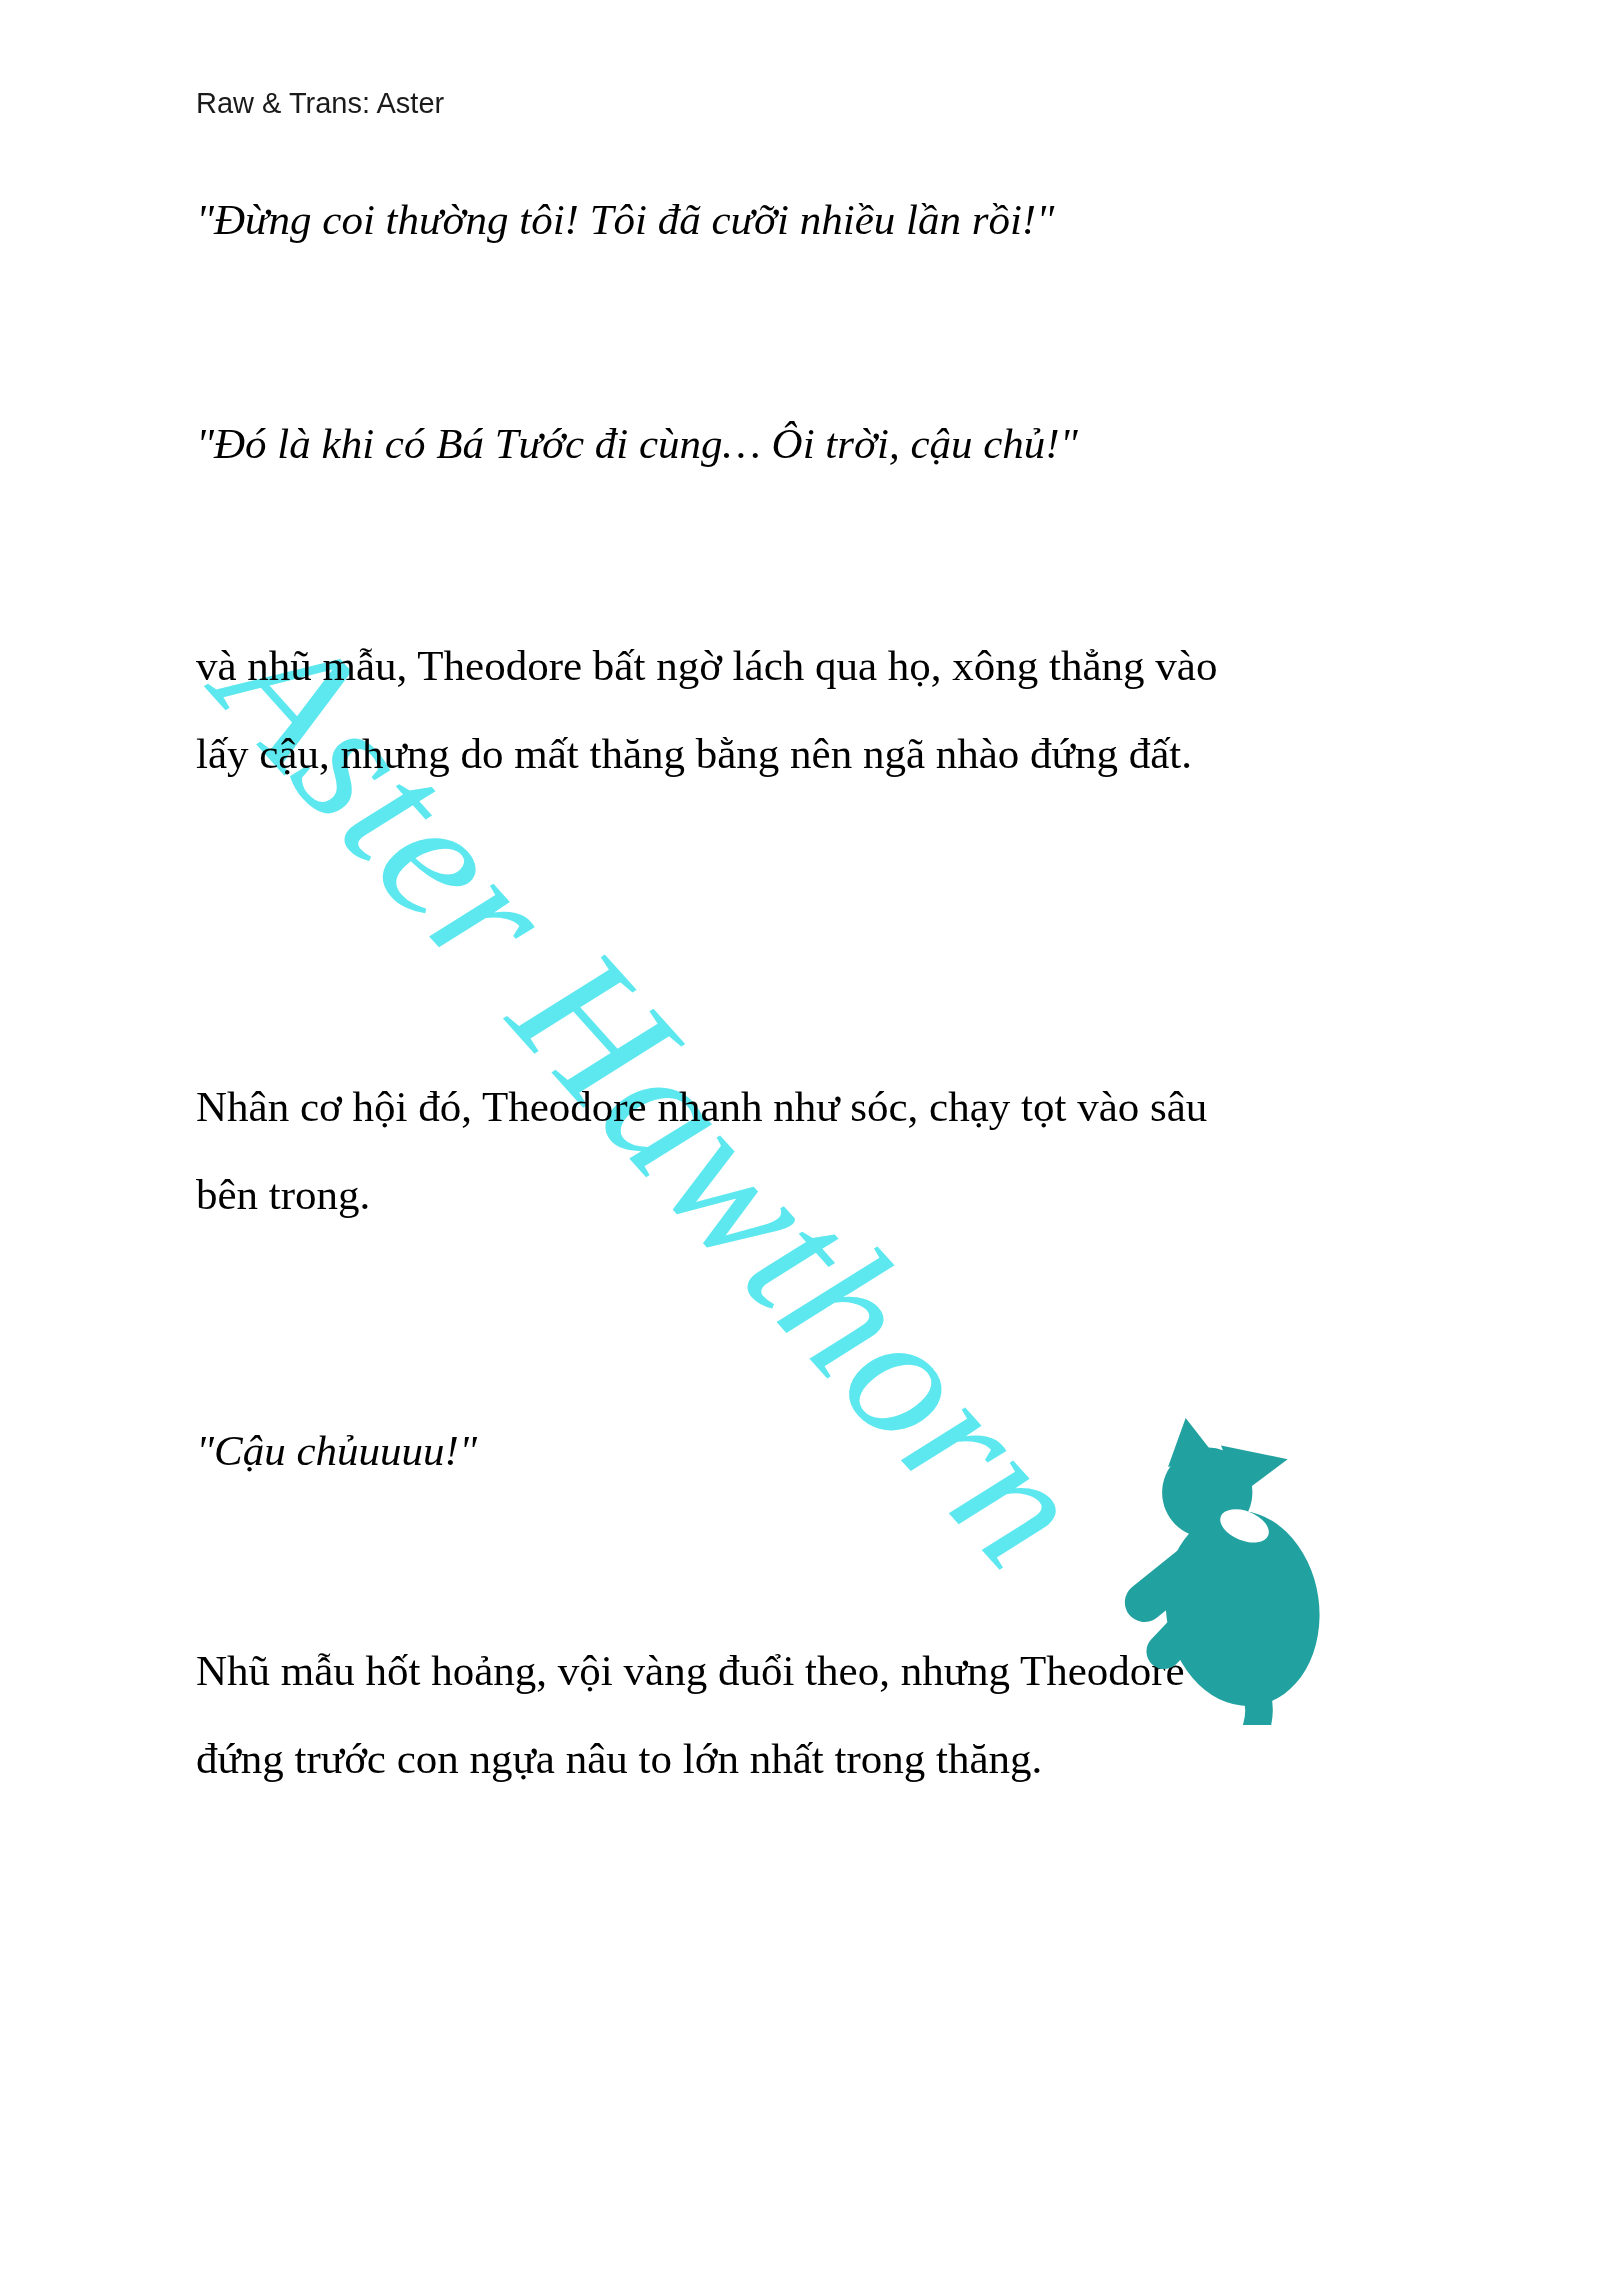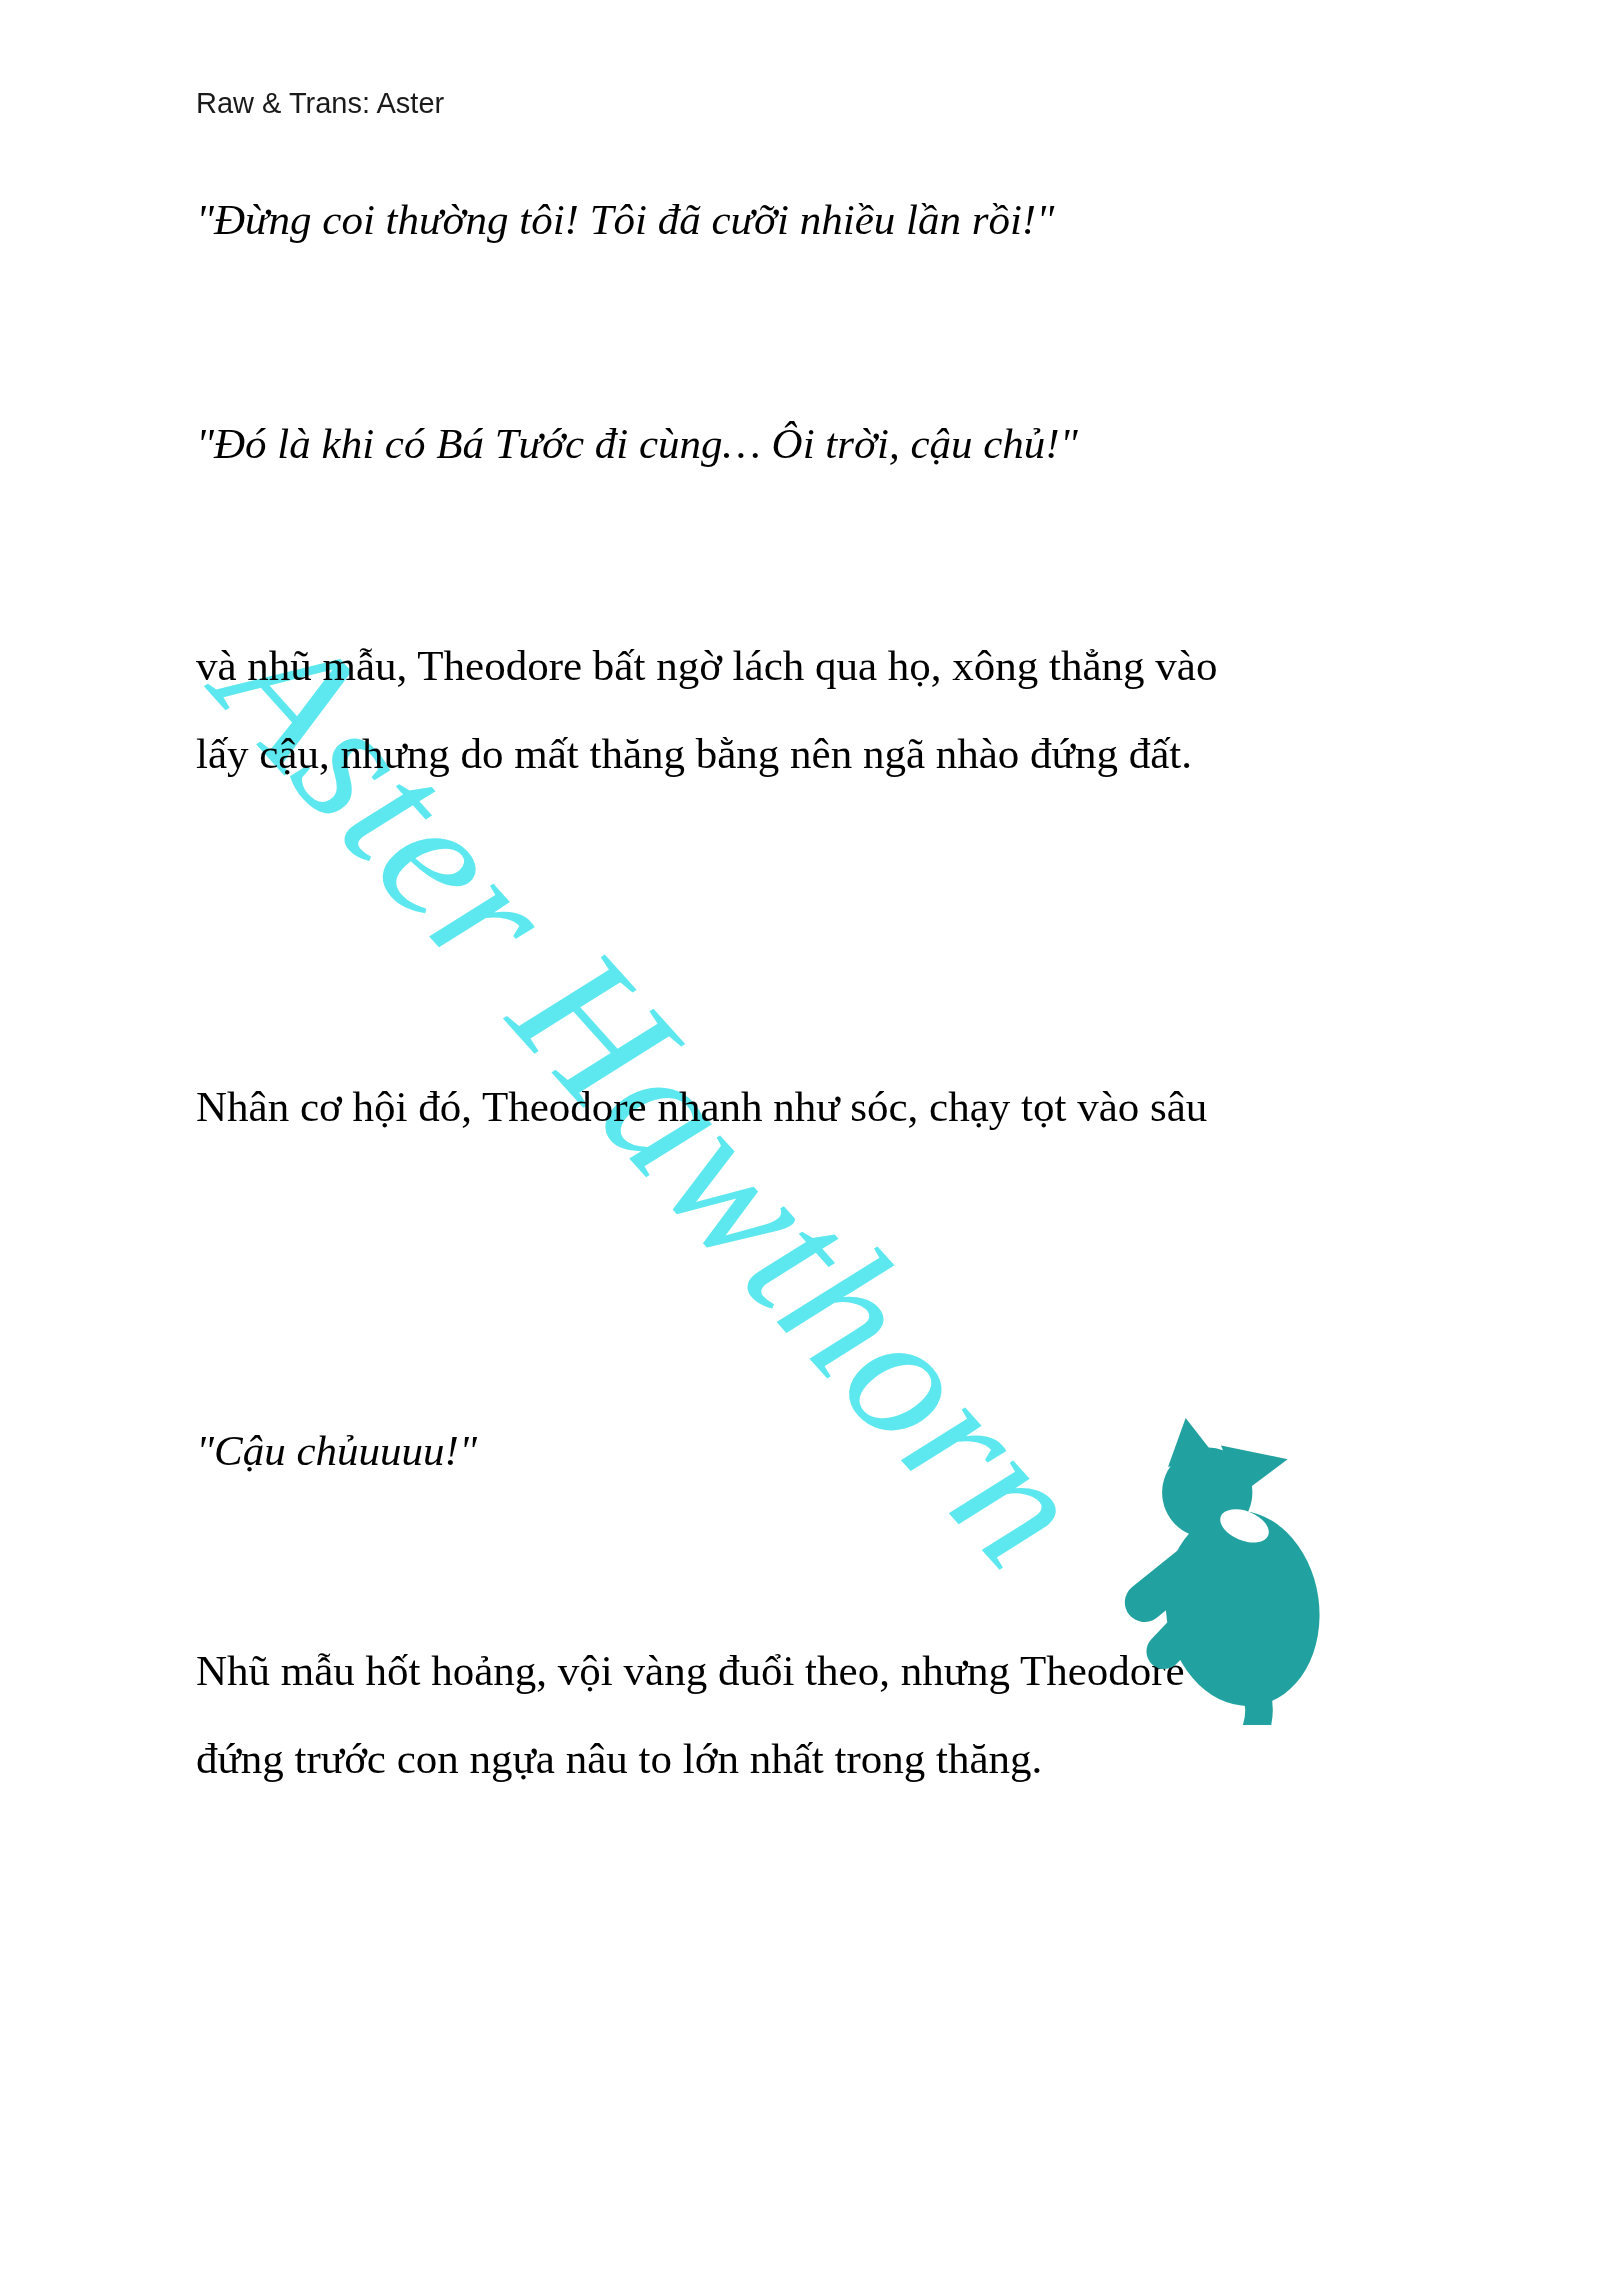--- a/index.html
+++ b/index.html
@@ -88,20 +88,21 @@
     <div class="line">"Đó là khi có Bá Tước đi cùng… Ôi trời, cậu chủ!"</div>
   </div>
 
   <div class="block p1">
     <div class="line">và nhũ mẫu, Theodore bất ngờ lách qua họ, xông thẳng vào</div>
     <div class="line">lấy cậu, nhưng do mất thăng bằng nên ngã nhào đứng đất.</div>
   </div>
 
   <div class="block p2">
     <div class="line">Nhân cơ hội đó, Theodore nhanh như sóc, chạy tọt vào sâu</div>
+    <div class="line">bên trong.</div>
   </div>
 
   <div class="block quote q3">
     <div class="line">"Cậu chủuuuu!"</div>
   </div>
 
   <div class="block p3">
     <div class="line">Nhũ mẫu hốt hoảng, vội vàng đuổi theo, nhưng Theodore đã</div>
     <div class="line">đứng trước con ngựa nâu to lớn nhất trong thăng.</div>
   </div>

